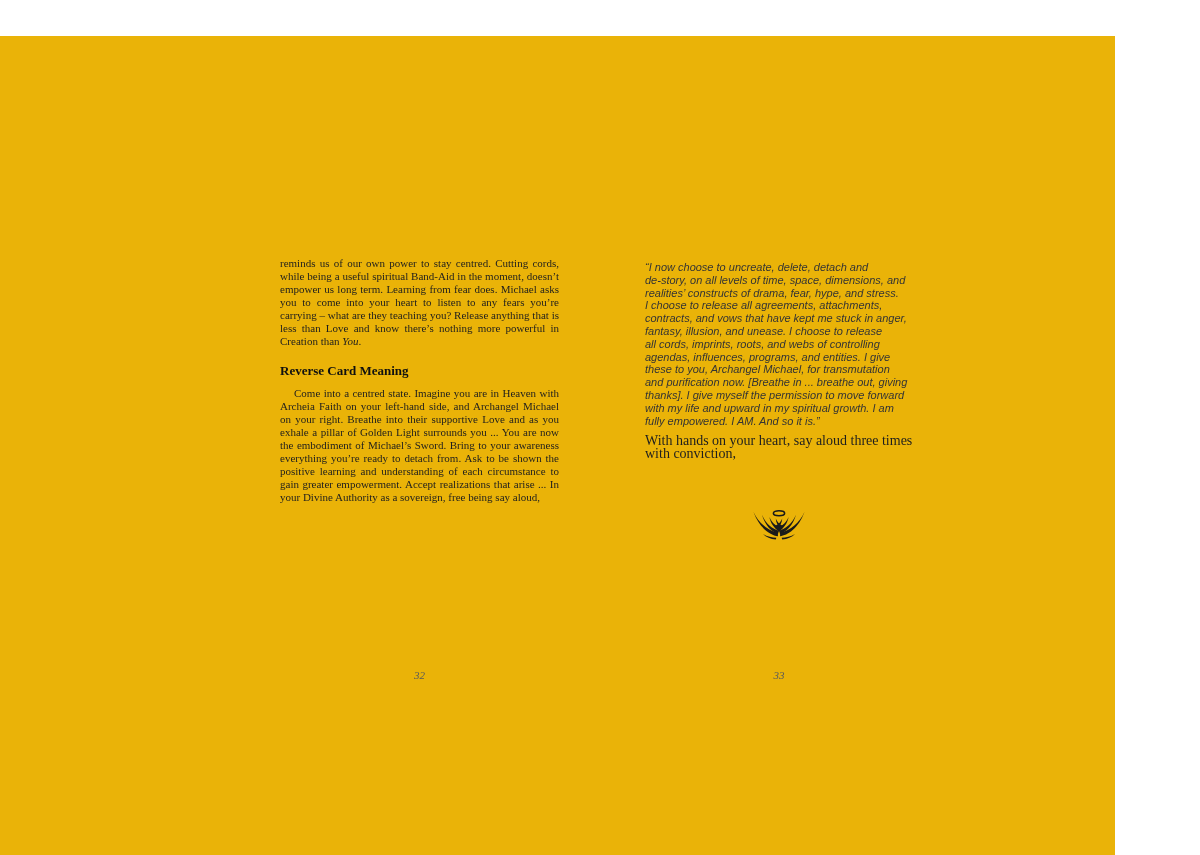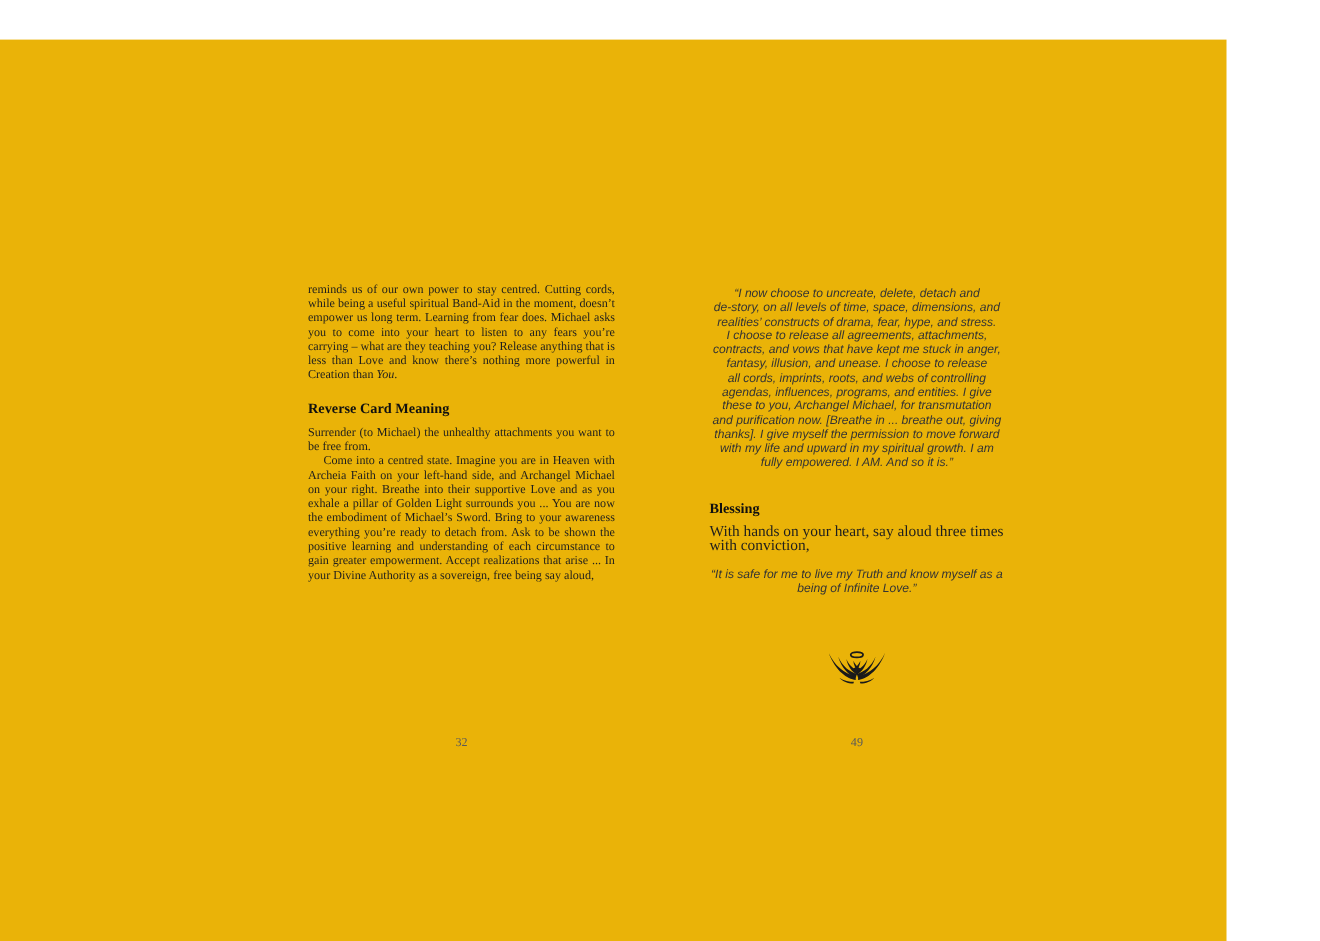--- a/index.html
+++ b/index.html
@@ -36,21 +36,21 @@
     text-align: left;
   }
   .section-heading.tight { margin-top: 13px; }
 
   .decree-quote {
     margin: 4px 0 0 0;
     font-family: "Liberation Sans", sans-serif;
     font-style: italic;
     font-size: 11px;
     line-height: 12.8px;
-    text-align: center;
+    text-align: left;
     white-space: pre-line;
     color: #343434;
   }
   .blessing-heading { margin: 27px 0 0 0; }
   .blessing-intro {
     margin: 7px 0 0 0;
     font-size: 14px;
     line-height: 13px;
     text-align: left;
     color: #1e1e1e;
@@ -67,32 +67,32 @@
 
   .page-number {
     position: absolute;
     top: 412px;
     left: 0;
     width: 100%;
     text-align: center;
     font-size: 11px;
     line-height: 13px;
     color: #5a5a5a;
+    font-style: italic;
   }
 </style>
 </head>
 <body>
 
 <div class="canvas">
 
   <div class="page page-left">
     <p class="body-par"><span>reminds us of our own power to stay centred. Cutting cords, while being a useful spiritual Band-Aid in the moment, doesn’t empower us long term. Learning from fear does. Michael asks you to come into your heart to listen to any fears you’re carrying – what are they teaching you? Release anything that is less than Love and know there’s nothing more powerful in Creation than </span><i>You</i><span>.</span></p>
 
     <h2 class="section-heading">Reverse Card Meaning</h2>
-    <p class="body-par">Surrender (to Michael) the unhealthy attachments you want to be free from.</p>
 
     <p class="body-par indent">Come into a centred state. Imagine you are in Heaven with Archeia Faith on your left-hand side, and Archangel Michael on your right. Breathe into their supportive Love and as you exhale a pillar of Golden Light surrounds you ... You are now the embodiment of Michael’s Sword. Bring to your awareness everything you’re ready to detach from. Ask to be shown the positive learning and understanding of each circumstance to gain greater empowerment. Accept realizations that arise ... In your Divine Authority as a sovereign, free being say aloud,</p>
 
     <div class="page-number">32</div>
   </div>
 
   <div class="page page-right">
     <div class="decree-quote">“I now choose to uncreate, delete, detach and
 de-story, on all levels of time, space, dimensions, and
 realities’ constructs of drama, fear, hype, and stress.
@@ -100,24 +100,21 @@
 contracts, and vows that have kept me stuck in anger,
 fantasy, illusion, and unease. I choose to release
 all cords, imprints, roots, and webs of controlling
 agendas, influences, programs, and entities. I give
 these to you, Archangel Michael, for transmutation
 and purification now. [Breathe in ... breathe out, giving
 thanks]. I give myself the permission to move forward
 with my life and upward in my spiritual growth. I am
 fully empowered. I AM. And so it is.”</div>
 
-    <h2 class="section-heading blessing-heading">Blessing</h2>
     <p class="blessing-intro">With hands on your heart, say aloud three times with conviction,</p>
-    <div class="decree-quote blessing-quote">“It is safe for me to live my Truth and know myself as a
-being of Infinite Love.”</div>
 
     <div class="ornament">
       <svg viewBox="0 0 120 70" xmlns="http://www.w3.org/2000/svg" fill="#1a1a1a">
 
         <ellipse cx="60" cy="13" rx="10.5" ry="4.6" fill="none" stroke="#1a1a1a" stroke-width="3"></ellipse>
 
         <g>
           <path d="M62,56 C76,54 96,42 108,10 C98,32 82,44 62,50 Z"></path>
           <path d="M62,52 C74,48 86,36 92,16 C84,34 72,42 60,46 Z"></path>
           <path d="M60,47 C68,42 76,32 78,20 C72,33 64,38 56,41 Z"></path>
@@ -128,16 +125,16 @@
         <g transform="translate(120,0) scale(-1,1)">
           <path d="M62,56 C76,54 96,42 108,10 C98,32 82,44 62,50 Z"></path>
           <path d="M62,52 C74,48 86,36 92,16 C84,34 72,42 60,46 Z"></path>
           <path d="M60,47 C68,42 76,32 78,20 C72,33 64,38 56,41 Z"></path>
           <path d="M57,42 C62,37 66,30 66,23 C62,32 57,35 52,37 Z"></path>
           <path d="M66,62 C76,62 84,58 90,52 C82,57 73,59 65,59 Z"></path>
         </g>
       </svg>
     </div>
 
-    <div class="page-number">49</div>
+    <div class="page-number">33</div>
   </div>
 
 </div>
 
 </body></html>

